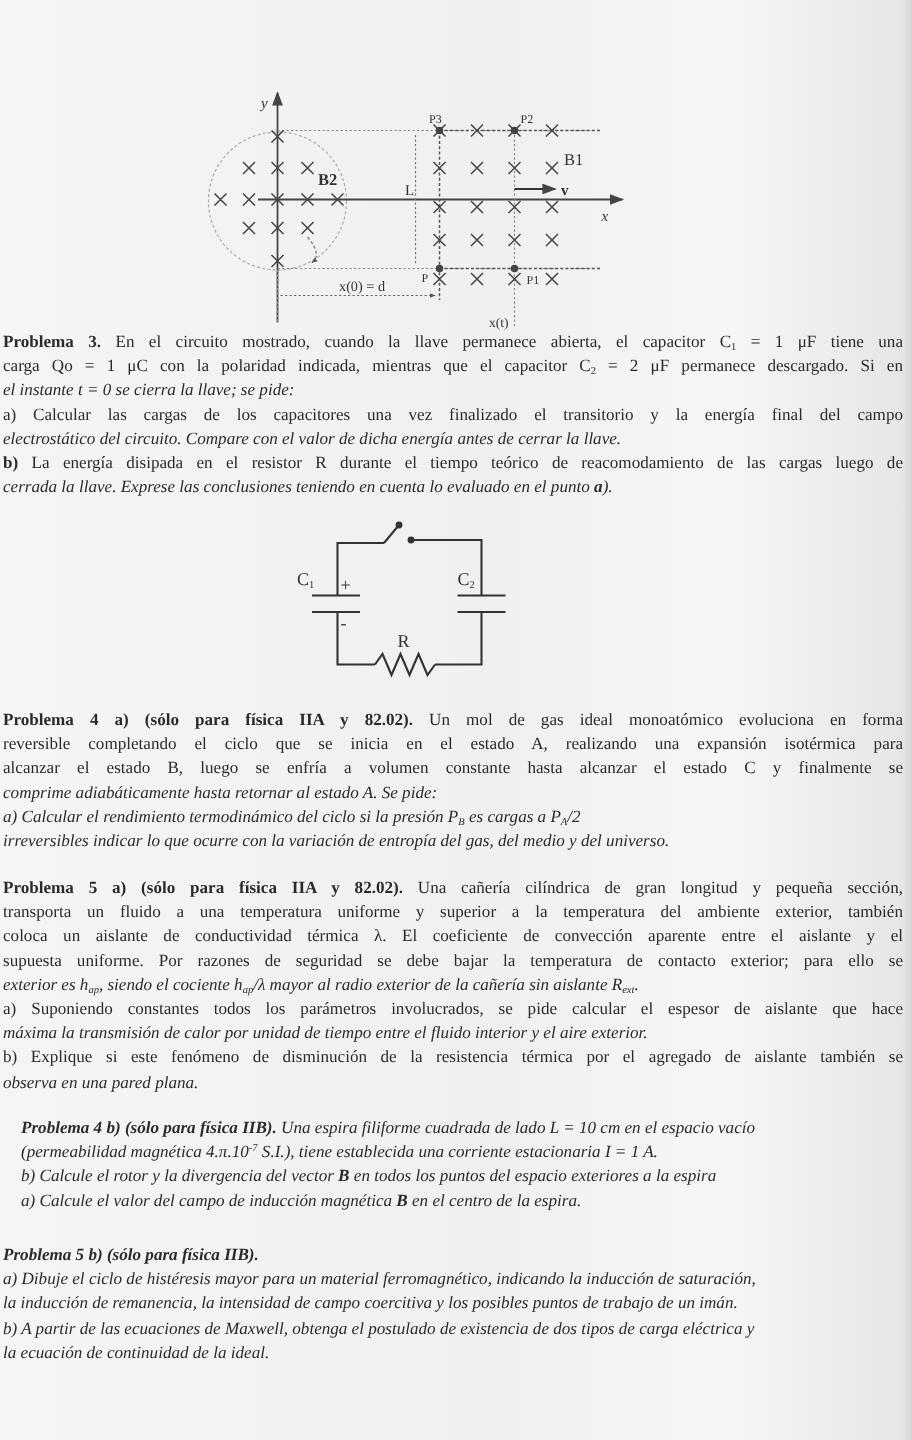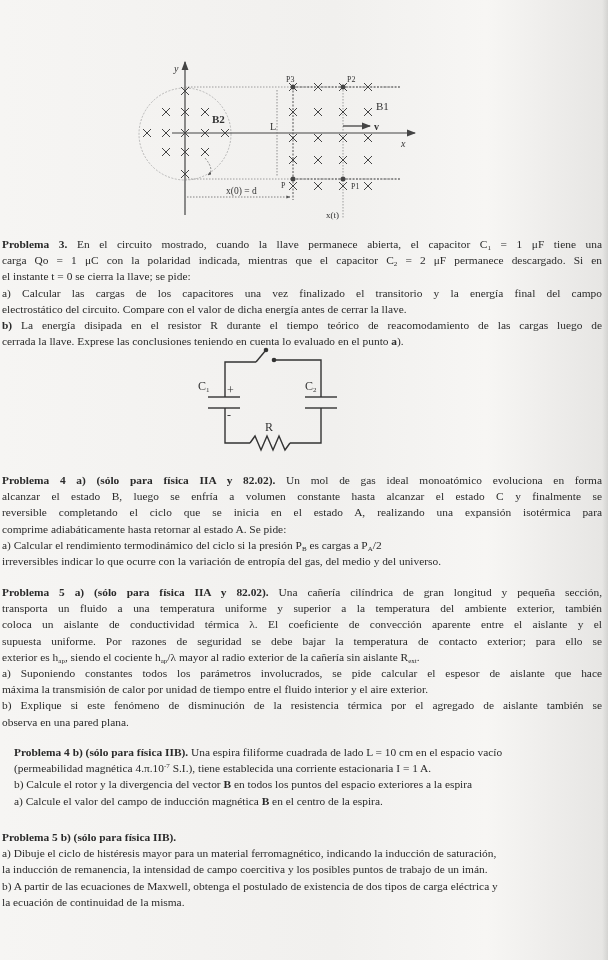--- a/index.html
+++ b/index.html
@@ -17,21 +17,21 @@
   .right-shadow {
     position: absolute; right: 0; top: 0; width: 6px; height: 960px;
     background: linear-gradient(90deg, rgba(0,0,0,0) 0%, rgba(0,0,0,0.08) 100%);
   }
   svg text { font-family: "Liberation Serif", "DejaVu Serif", serif; fill: #333; }
   .block {
     position: absolute; left: 2px; width: 600px;
     font-size: 11.4px; line-height: 16.2px;
     text-align: justify;
   }
-  .line { display: block; white-space: nowrap; }
+  .line { display: block; white-space: nowrap; font-style: italic; }
   .just { display: block; text-align: justify; text-align-last: justify; white-space: normal; }
   b { font-weight: bold; }
   sub { font-size: 7px; vertical-align: -2px; line-height: 0; }
   sup { font-size: 7px; vertical-align: 4px; line-height: 0; }
 </style>
 </head>
 <body>
 
 <div class="page"></div>
 <div class="right-shadow"></div>
@@ -119,21 +119,21 @@
       <path d="M184,106 l8,8 M192,106 l-8,8"></path>
       <path d="M209,106 l8,8 M217,106 l-8,8"></path>
       <path d="M234,106 l8,8 M242,106 l-8,8"></path>
     <path d="M159,132 l8,8 M167,132 l-8,8"></path>
       <path d="M184,132 l8,8 M192,132 l-8,8"></path>
       <path d="M209,132 l8,8 M217,132 l-8,8"></path>
       <path d="M234,132 l8,8 M242,132 l-8,8"></path>
   </g>
 </svg>
 
-<div class="block" style="top:236px;">
+<div class="block" style="top:220px;">
   <span class="just"><b>Problema 3.</b> <span>En el circuito mostrado, cuando la llave permanece abierta, el capacitor C</span><sub>1</sub><span> = 1 μF tiene una</span></span>
   <span class="just"><span>carga Qo = 1 μC  con la polaridad indicada, mientras que el capacitor C</span><sub>2</sub><span> = 2 μF permanece descargado. Si en</span></span>
   <span class="line">el instante t = 0 se cierra la llave; se pide:</span>
   <span class="just"><span>a)</span> <span>Calcular las cargas de los capacitores una vez finalizado el transitorio y la energía final del campo</span></span>
   <span class="line">electrostático del circuito. Compare con el valor de dicha energía antes de cerrar la llave.</span>
   <span class="just"><b>b)</b> <span>La energía disipada en el resistor R durante el tiempo teórico de reacomodamiento de las cargas luego de</span></span>
   <span class="line"><span>cerrada la llave. Exprese las conclusiones teniendo en cuenta lo evaluado en el punto </span><b>a</b><span>).</span></span>
 </div>
 
 <svg style="position:absolute; left:180px; top:340px;" width="180" height="120" viewBox="0 0 180 120">
@@ -158,22 +158,22 @@
   <circle cx="94" cy="20" r="2.3" fill="#333"></circle>
   <text x="18" y="50" font-size="12"><tspan>C</tspan><tspan font-size="7" dy="2">1</tspan></text>
   <text x="47" y="54" font-size="12">+</text>
   <text x="47" y="79" font-size="12">-</text>
   <text x="125" y="50" font-size="12"><tspan>C</tspan><tspan font-size="7" dy="2">2</tspan></text>
   <text x="85" y="91" font-size="12">R</text>
 </svg>
 
 <div class="block" style="top:472px;">
   <span class="just"><b>Problema 4 a) (sólo para física IIA y 82.02).</b> <span>Un mol de gas ideal monoatómico evoluciona en forma</span></span>
+  <span class="just">reversible completando el ciclo que se inicia en el estado A, realizando una expansión isotérmica para</span>
   <span class="just">alcanzar el estado B, luego se enfría a volumen constante hasta alcanzar el estado C y finalmente se</span>
-  <span class="just">reversible completando el ciclo que se inicia en el estado A, realizando una expansión isotérmica para</span>
   <span class="line">comprime adiabáticamente hasta retornar al estado A. Se pide:</span>
   <span class="line"><span>a) Calcular el rendimiento termodinámico del ciclo si la presión P</span><sub>B</sub><span> es cargas a P</span><sub>A</sub><span>/2</span></span>
   <span class="line">irreversibles indicar lo que ocurre con la variación de entropía del gas, del medio y del universo.</span>
 </div>
 
 <div class="block" style="top:584px;">
   <span class="just"><b>Problema 5 a) (sólo para física IIA y 82.02).</b> <span>Una cañería cilíndrica de gran longitud y pequeña sección,</span></span>
   <span class="just">transporta un fluido a una temperatura uniforme y superior a la temperatura del ambiente exterior, también</span>
   <span class="just">coloca un aislante de conductividad térmica λ. El coeficiente de convección aparente entre el aislante y el</span>
   <span class="just">supuesta uniforme. Por razones de seguridad se debe bajar la temperatura de contacto exterior; para ello se</span>
@@ -189,14 +189,14 @@
   <span class="line"><span>(permeabilidad magnética 4.π.10</span><sup>-7</sup><span> S.I.), tiene establecida una corriente estacionaria I = 1 A.</span></span>
   <span class="line"><span>b) Calcule el rotor y la divergencia del vector </span><b>B</b><span> en todos los puntos del espacio exteriores a la espira</span></span>
   <span class="line"><span>a) Calcule el valor del campo de inducción magnética </span><b>B</b><span> en el centro de la espira.</span></span>
 </div>
 
 <div class="block" style="top:829px;">
   <span class="line"><b>Problema 5 b) (sólo para física IIB).</b></span>
   <span class="line">a) Dibuje el ciclo de histéresis mayor para un material ferromagnético, indicando la inducción de saturación,</span>
   <span class="line">la inducción de remanencia, la intensidad de campo coercitiva y los posibles puntos de trabajo de un imán.</span>
   <span class="line">b) A partir de las ecuaciones de Maxwell, obtenga el postulado de existencia de dos tipos de carga eléctrica y</span>
-  <span class="line">la ecuación de continuidad de la misma.</span>
+  <span class="line">la ecuación de continuidad de la ideal.</span>
 </div>
 
 </body></html>

